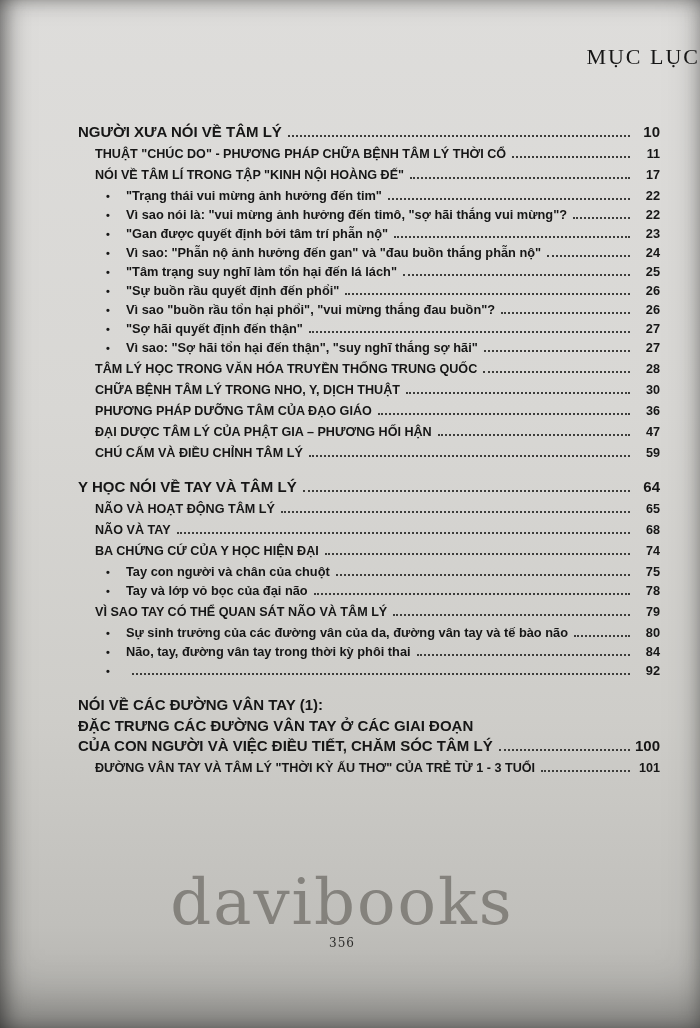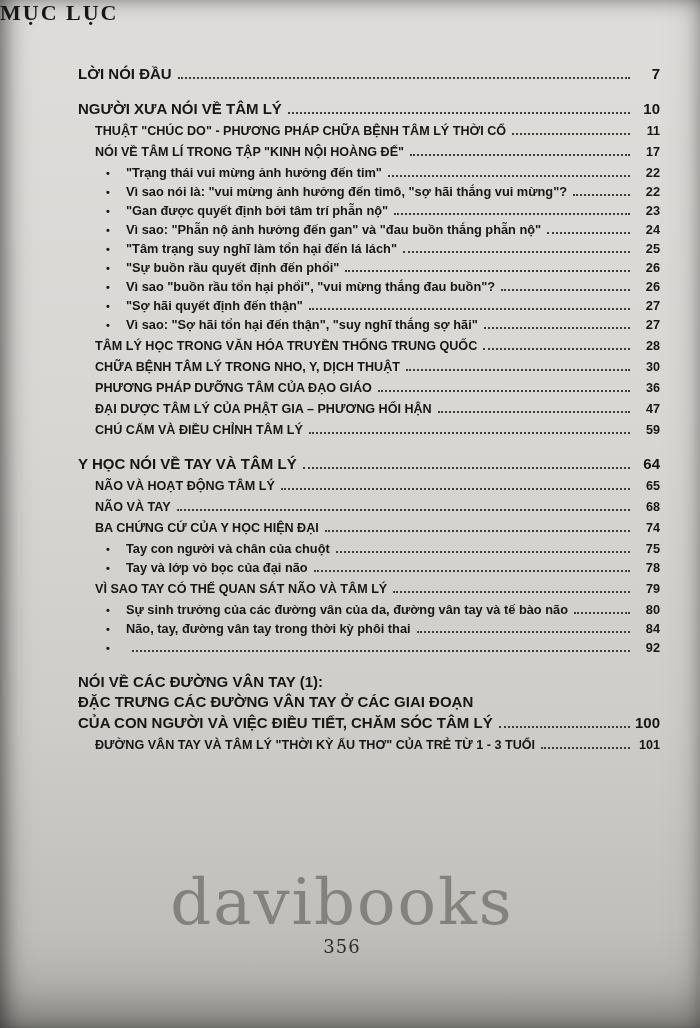--- a/index.html
+++ b/index.html
@@ -12,23 +12,23 @@
     position:relative;width:700px;height:1028px;box-sizing:border-box;
     background:linear-gradient(180deg,#dedddb 0%,#d8d7d4 40%,#cecdc9 70%,#c0bfbb 90%,#aeadA9 100%);
     box-shadow:
       inset 14px 0 22px -10px rgba(0,0,0,0.50),
       inset -10px 0 20px -10px rgba(0,0,0,0.30),
       inset 0 -34px 55px -22px rgba(0,0,0,0.40),
       inset 0 16px 26px -16px rgba(0,0,0,0.22);
     color:#161616;
   }
   .title{
-    margin:0;text-align:left;
+    margin:0;padding-top:44px;text-align:right;
     font-family:"Liberation Serif",serif;
-    font-size:22px;font-weight:700;letter-spacing:2px;
+    font-size:22px;font-weight:400;letter-spacing:2px;
   }
   .toc{padding:36px 40px 0 78px;}
   .row{display:flex;align-items:baseline;}
   .row .label{white-space:nowrap;}
   .lvl1{font-size:15px;font-weight:700;line-height:18px;margin:2.5px 0;}
   .lvl2{font-size:12.6px;font-weight:700;line-height:16px;margin:5px 0;padding-left:17px;}
   .lvl3{font-size:12.8px;font-weight:700;line-height:16px;margin:3px 0;padding-left:28px;}
   .gap{margin-top:17px;}
   .bullet{width:20px;flex:0 0 20px;font-size:11px;}
   .leader{
@@ -40,40 +40,35 @@
   .footer{position:absolute;left:0;right:16px;bottom:0;height:140px;pointer-events:none;}
   .wm-main{
     position:absolute;top:-18px;left:50%;transform:translateX(-50%);
     font-family:"DejaVu Serif",serif;
     font-size:64px;line-height:1;letter-spacing:2px;
     color:rgba(108,106,100,0.72);
   }
   .printed-num{
     position:absolute;top:48px;left:50%;transform:translateX(-50%);
     font-family:"DejaVu Serif",serif;
-    font-size:18px;color:#2c2c2a;letter-spacing:1px;
+    font-size:12px;color:#2c2c2a;letter-spacing:1px;
   }
   .wm-sub{
     position:absolute;top:70px;left:50%;transform:translateX(-50%);
     font-family:"DejaVu Serif",serif;
     font-size:27px;letter-spacing:3px;white-space:nowrap;
     color:rgba(104,102,96,0.78);
   }
 </style>
 </head>
 <body>
 
 <div class="page">
   <h1 class="title">MỤC LỤC</h1>
   <div class="toc" id="toc">
-      <div class="row lvl1">
-        <span class="label">LỜI NÓI ĐẦU</span>
-        <span class="leader"></span>
-        <span class="pagenum">7</span>
-      </div>
       <div class="row lvl1 gap">
         <span class="label">NGƯỜI XƯA NÓI VỀ TÂM LÝ</span>
         <span class="leader"></span>
         <span class="pagenum">10</span>
       </div>
       <div class="row lvl2">
         <span class="label">THUẬT "CHÚC DO" - PHƯƠNG PHÁP CHỮA BỆNH  TÂM LÝ THỜI CỔ</span>
         <span class="leader"></span>
         <span class="pagenum">11</span>
       </div>

